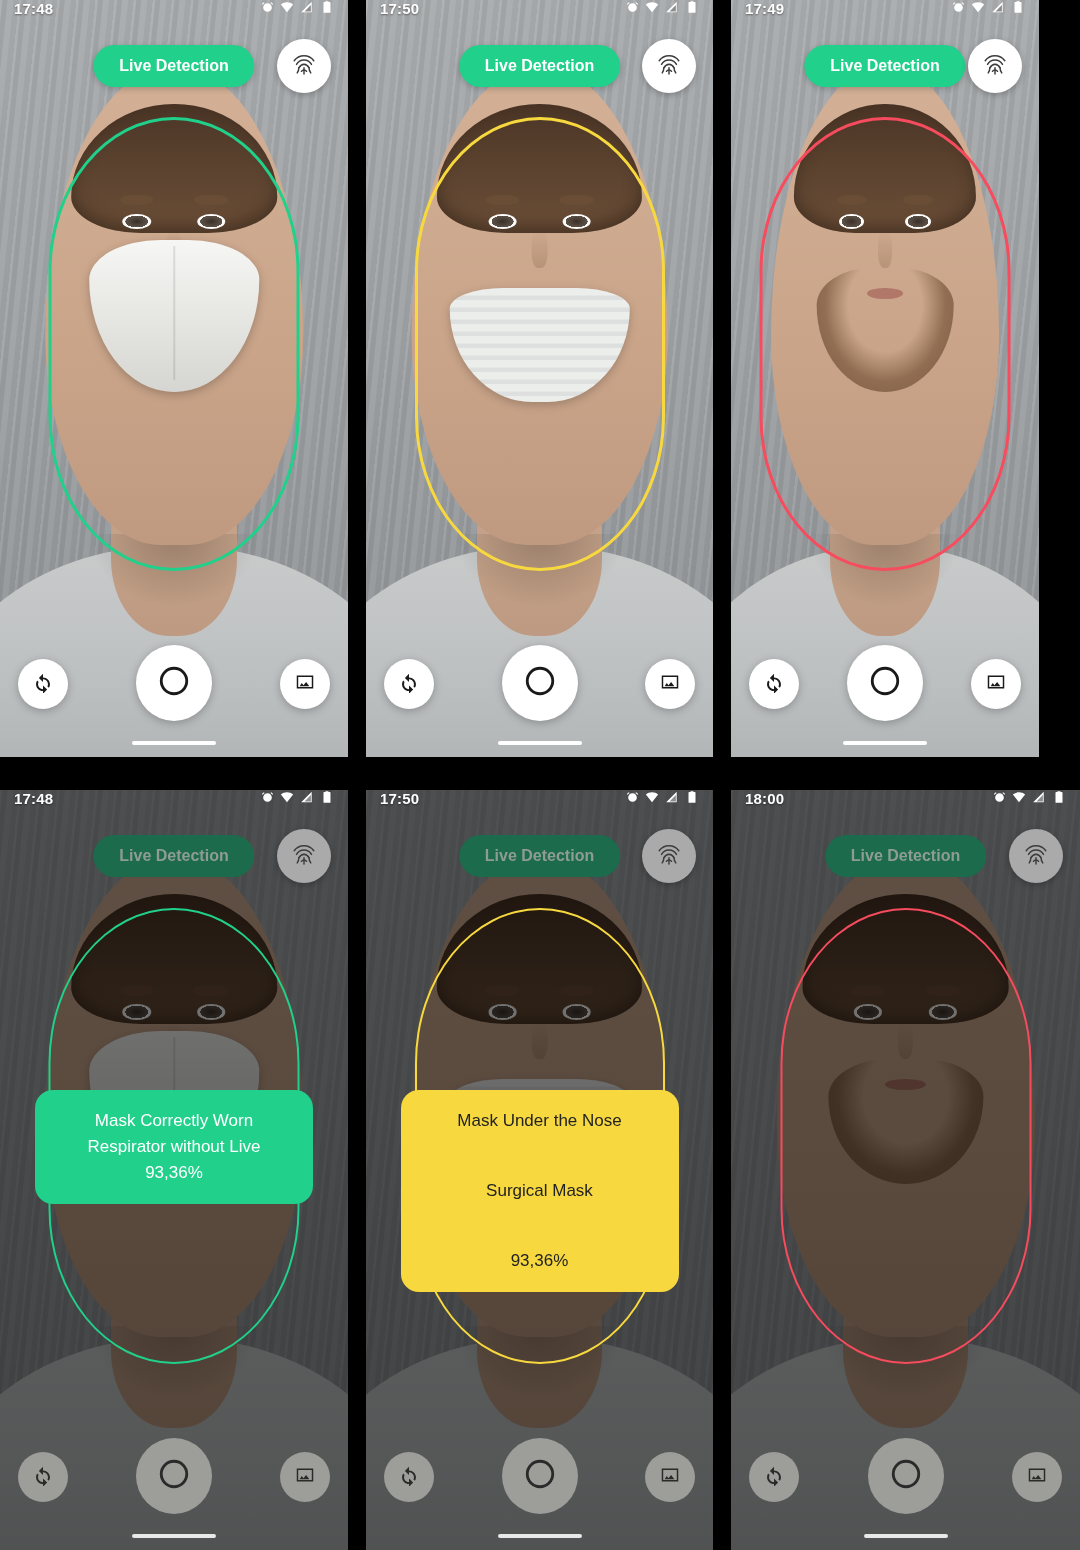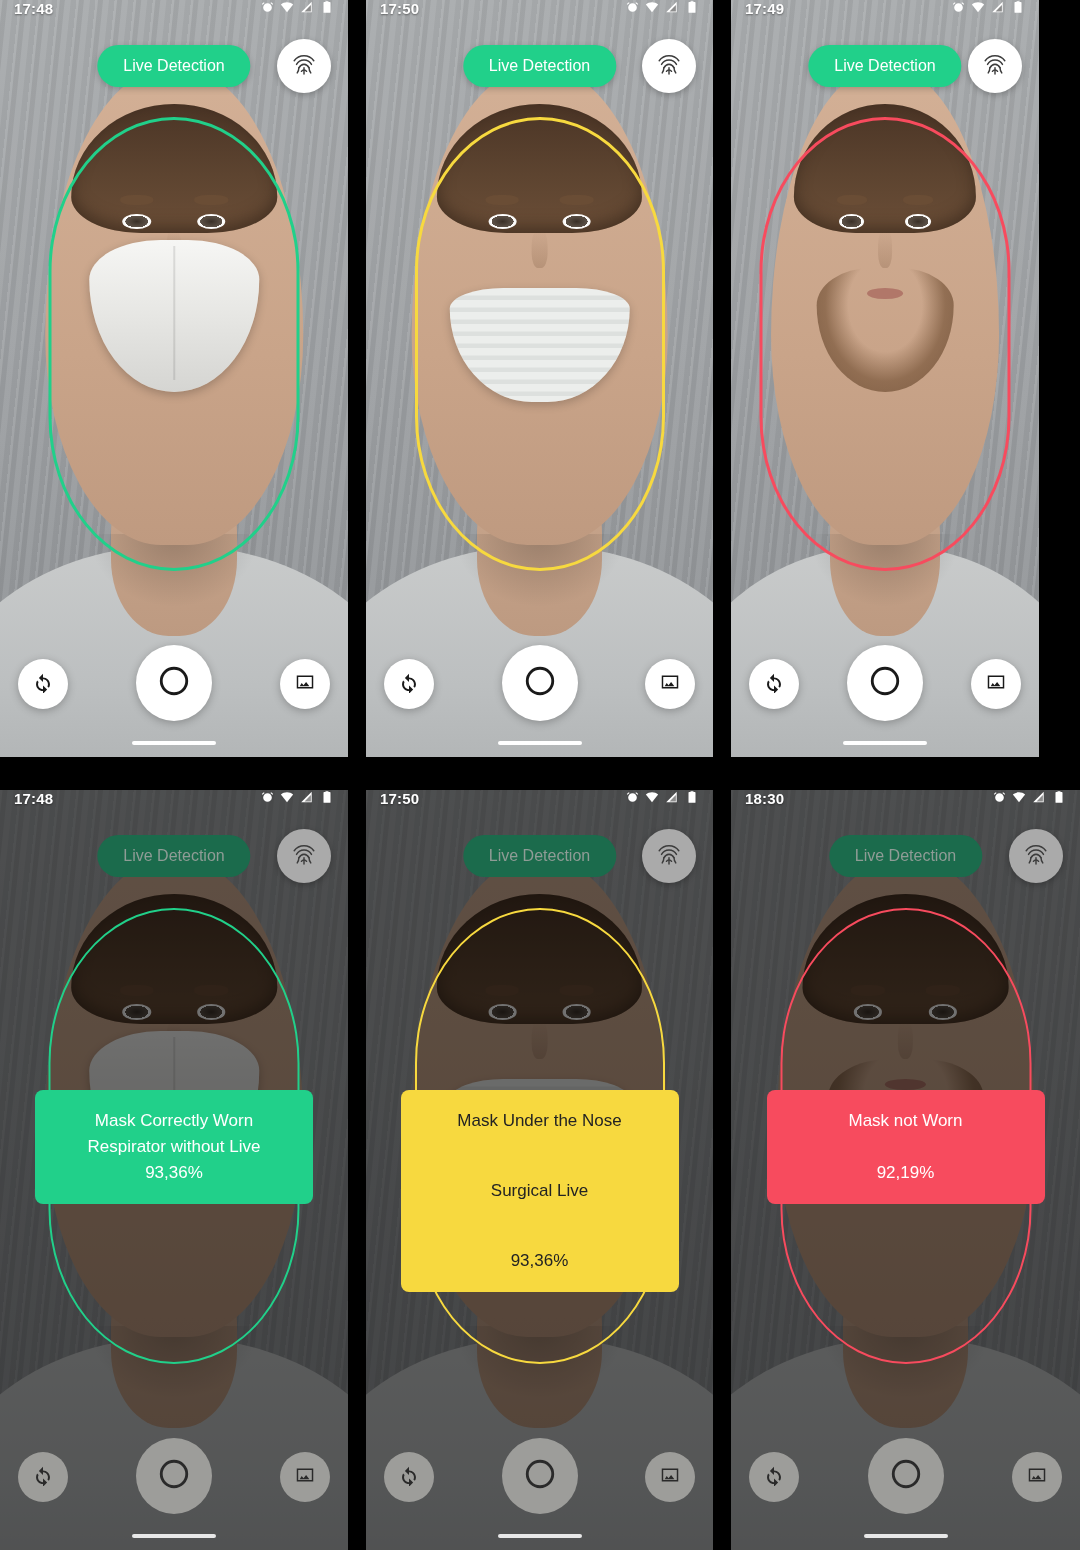--- a/index.html
+++ b/index.html
@@ -80,21 +80,21 @@
   .statusbar{position:absolute;left:0;right:0;top:0;height:30px;
         display:flex;align-items:flex-start;justify-content:space-between;
         padding:0 14px;box-sizing:border-box;z-index:6;}
   .clock{color:#fff;font-size:15px;font-weight:bold;letter-spacing:.2px;
         text-shadow:0 1px 2px rgba(0,0,0,.45);}
   .sysicons{display:flex;align-items:center;gap:6px;}
   .sysicons svg{display:block;}
 
   
   .topbar{position:absolute;left:0;right:0;top:38px;height:56px;z-index:6;
-        display:flex;align-items:center;justify-content:center;}
+        display:flex;align-items:center;justify-content:center;font-weight:bold;}
   .live-pill{position:absolute;left:50%;transform:translateX(-50%);
         background:#21D08A;color:#fff;font-size:16px;
         padding:12px 26px;border-radius:28px;white-space:nowrap;
         box-shadow:0 2px 6px rgba(0,0,0,.2);}
   .fp-btn{position:absolute;right:17px;width:54px;height:54px;border-radius:50%;
         background:#fff;display:flex;align-items:center;justify-content:center;
         box-shadow:0 2px 6px rgba(0,0,0,.25);}
   .dim .live-pill{background:#1b6b4c;color:#8f9c96;box-shadow:none;}
   .dim .fp-btn{background:#aaaaaa;}
 
@@ -112,21 +112,21 @@
   .ctl-flip{left:18px;bottom:6px;width:50px;height:50px;}
   .ctl-shutter{left:50%;transform:translateX(-50%);bottom:-6px;width:76px;height:76px;}
   .ctl-gallery{right:18px;bottom:6px;width:50px;height:50px;}
   .dim .ctl{background:#9d9d9a;box-shadow:none;}
   .home-ind{position:absolute;left:50%;transform:translateX(-50%);bottom:12px;
         width:84px;height:4px;border-radius:3px;background:#fff;z-index:6;}
   .dim .home-ind{background:#e8e8e8;}
 
   
   .result-card{position:absolute;left:50%;transform:translateX(-50%);
-        width:278px;border-radius:8px;z-index:7;
+        width:278px;border-radius:18px;z-index:7;
         display:flex;flex-direction:column;align-items:center;justify-content:center;
         box-sizing:border-box;padding:18px 14px;}
   .result-card .rl{font-size:17px;line-height:26px;text-align:center;}
   .result-card .rl.blank{height:26px;}
 </style>
 </head>
 <body>
 
 <div class="grid" id="grid">
     <div class="panel" style="left: 0px; top: 0px; width: 348px; height: 757px;">
@@ -546,21 +546,21 @@
          <path d="M12 20.6v-5.4"></path>
          <path d="M6.2 19.6c1-1.4 1.4-3 1.4-4.7"></path>
          <path d="M17.8 19.6c-1-1.4-1.5-3-1.5-4.7"></path>
        </g>
             </svg></span>
       </div>
     </div>
 
       <div class="result-card" style="top:300px;background:#F7D93F;color:#232323;gap:44px;">
         <div class="rl">Mask Under the Nose</div>
-        <div class="rl">Surgical Live</div>
+        <div class="rl">Surgical Mask</div>
         <div class="rl">93,36%</div>
       </div>
 
     <div class="controls">
       <div class="ctl ctl-flip">
         <span><svg width="22" height="22" viewBox="0 0 24 24">
               <path fill="#2a2a2a" d="M12 6V3L7.5 7.5 12 12V9c3 0 5.4 2.4 5.4 5.4 0 .9-.2 1.7-.6 2.4l1.6 1.6c.8-1.1 1.2-2.5 1.2-4 0-4.1-3.4-7.4-7.6-7.4z"></path>
               <path fill="#2a2a2a" d="M12 19.8c-3 0-5.4-2.4-5.4-5.4 0-.9.2-1.7.6-2.4L5.6 10.4c-.8 1.1-1.2 2.5-1.2 4 0 4.1 3.4 7.4 7.6 7.4v3l4.5-4.5L12 15.8v4z"></path>
             </svg></span>
       </div>
@@ -595,21 +595,21 @@
       <div class="nose"></div>
       <div class="beard"></div>
                                           <div class="mouth"></div>
     </div>
     </div>
     <div class="scrim"></div>
 
     <div class="oval" style="border-color:#F74B5E;width:251px;height:456px;top:118px;"></div>
 
     <div class="statusbar">
-      <div class="clock">18:30</div>
+      <div class="clock">18:00</div>
       <div class="sysicons">
         <span>
             <svg width="13" height="13" viewBox="0 0 24 24">
               <path fill="#ffffff" d="M12 4a8 8 0 100 16 8 8 0 000-16zm.9 4h-1.6v4.6l3.6 2.2.8-1.3-2.8-1.7V8z"></path>
               <path fill="#ffffff" d="M5.3 2.3L1.5 5.5l1.3 1.5 3.8-3.2zM22.5 5.5l-3.8-3.2-1.3 1.5 3.8 3.2z"></path>
             </svg>
           </span>
         <span>
             <svg width="14" height="14" viewBox="0 0 24 24">
               <path fill="#ffffff" d="M12 21L1.5 7.5C4.4 5.3 8 4 12 4s7.6 1.3 10.5 3.5L12 21z"></path>
@@ -639,25 +639,20 @@
          <path d="M7.8 15.2A5 5 0 0112 12.2a5 5 0 014.2 3"></path>
          <path d="M9.8 18.3a2.6 2.6 0 014.4 0"></path>
          <path d="M12 20.6v-5.4"></path>
          <path d="M6.2 19.6c1-1.4 1.4-3 1.4-4.7"></path>
          <path d="M17.8 19.6c-1-1.4-1.5-3-1.5-4.7"></path>
        </g>
             </svg></span>
       </div>
     </div>
 
-      <div class="result-card" style="top:300px;background:#F74B5E;color:#FFFFFF;">
-        <div class="rl">Mask not Worn</div>
-        <div class="rl blank"></div>
-        <div class="rl">92,19%</div>
-      </div>
 
     <div class="controls">
       <div class="ctl ctl-flip">
         <span><svg width="22" height="22" viewBox="0 0 24 24">
               <path fill="#2a2a2a" d="M12 6V3L7.5 7.5 12 12V9c3 0 5.4 2.4 5.4 5.4 0 .9-.2 1.7-.6 2.4l1.6 1.6c.8-1.1 1.2-2.5 1.2-4 0-4.1-3.4-7.4-7.6-7.4z"></path>
               <path fill="#2a2a2a" d="M12 19.8c-3 0-5.4-2.4-5.4-5.4 0-.9.2-1.7.6-2.4L5.6 10.4c-.8 1.1-1.2 2.5-1.2 4 0 4.1 3.4 7.4 7.6 7.4v3l4.5-4.5L12 15.8v4z"></path>
             </svg></span>
       </div>
       <div class="ctl ctl-shutter">
         <span><svg width="34" height="34" viewBox="0 0 24 24">

